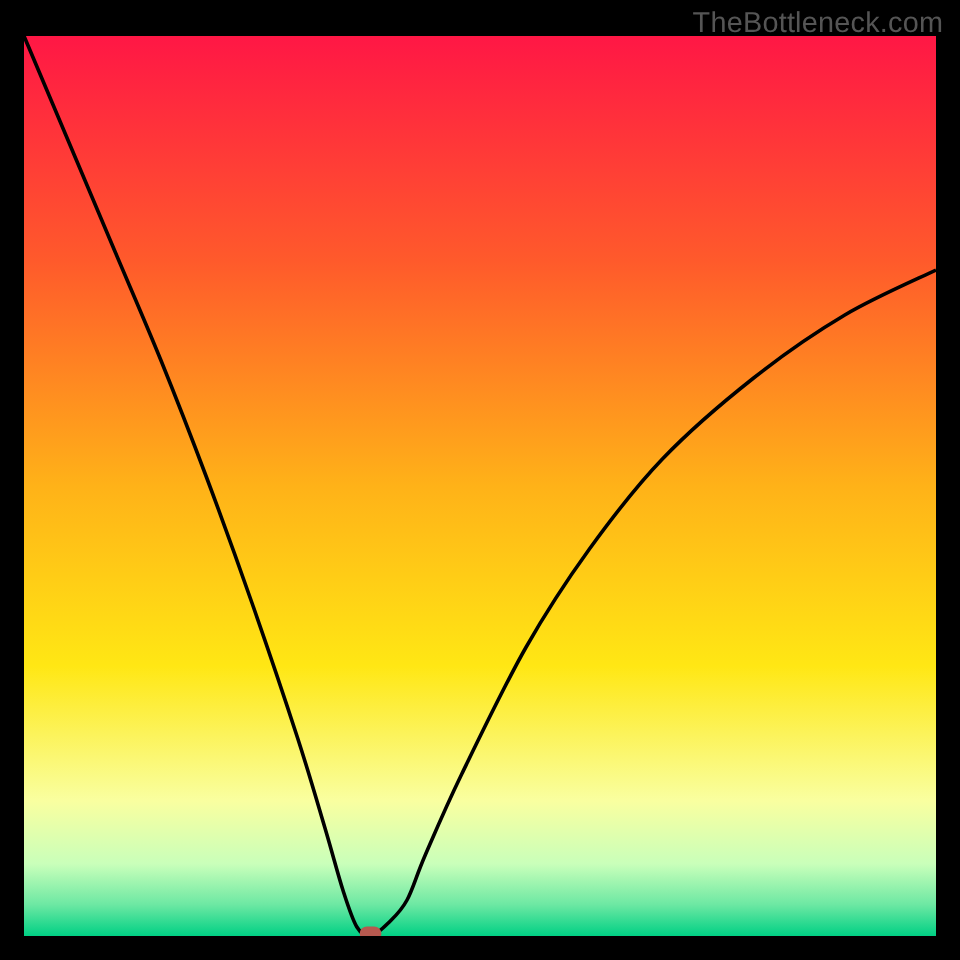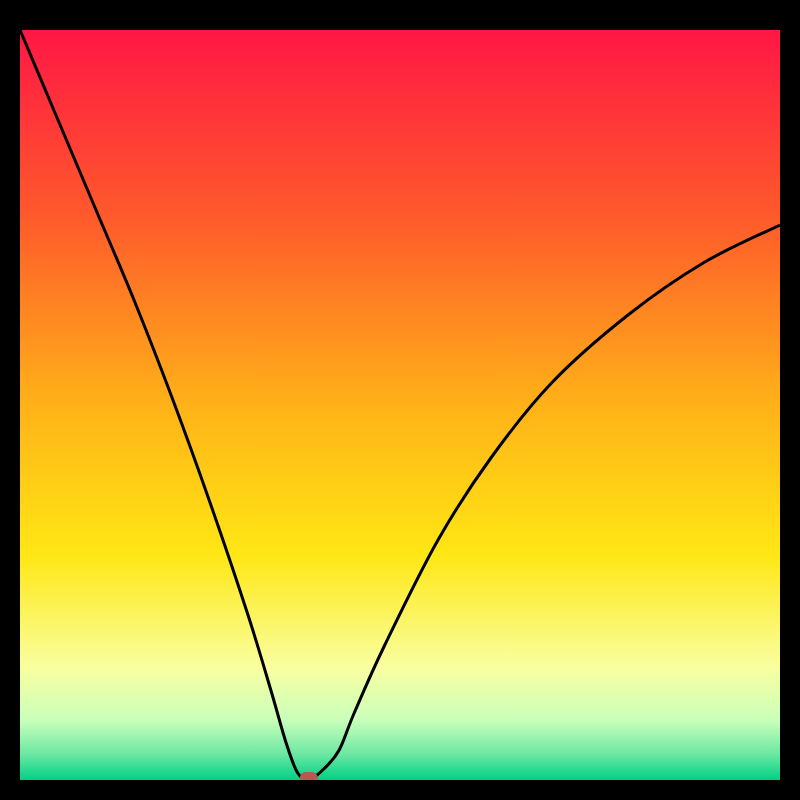--- a/index.html
+++ b/index.html
@@ -41,20 +41,21 @@
   }
   .marker {
     fill: #b6594f;
     stroke: none;
   }
 </style>
 </head>
 <body>
 
 <div class="frame">
+  <div class="watermark">TheBottleneck.com</div>
 
   <div class="plot-area">
     <svg viewBox="0 0 760 750" preserveAspectRatio="none">
       <defs>
         <linearGradient id="bg-grad" x1="0" y1="0" x2="0" y2="1">
             <stop offset="0%" stop-color="#ff1745"></stop>
             <stop offset="25%" stop-color="#ff5a2b"></stop>
             <stop offset="50%" stop-color="#ffb218"></stop>
             <stop offset="70%" stop-color="#ffe714"></stop>
             <stop offset="85%" stop-color="#f9ffa0"></stop>

